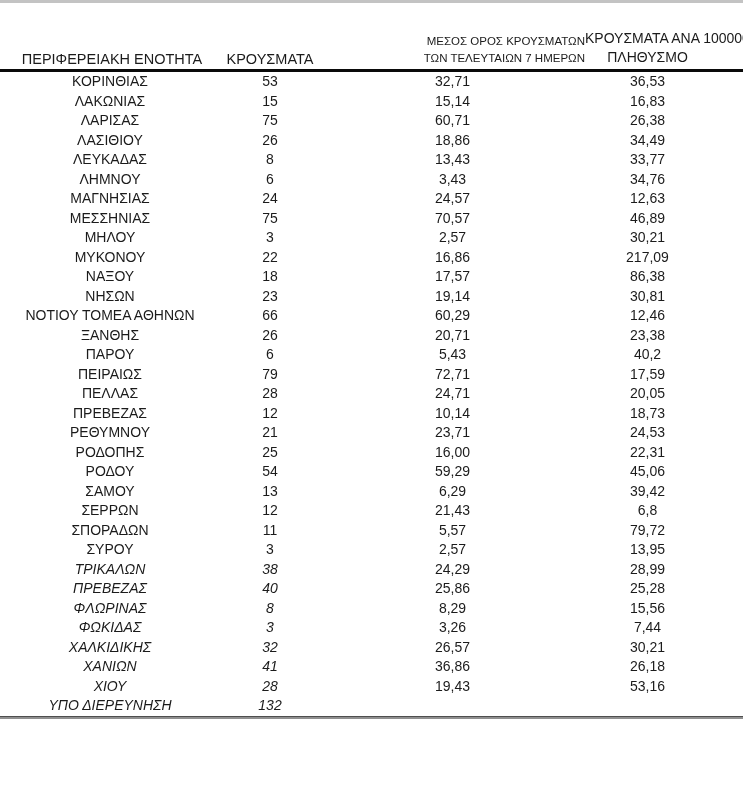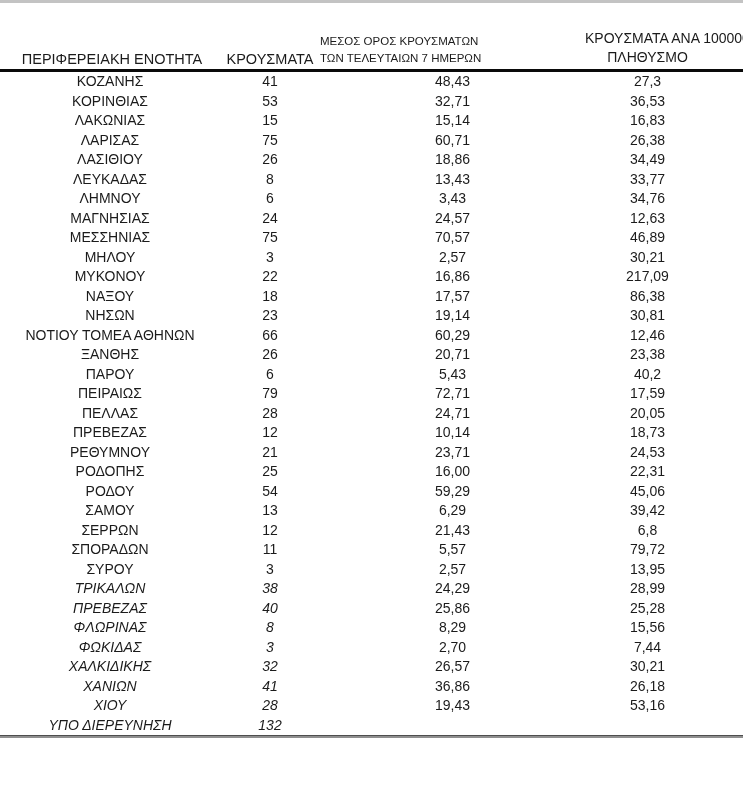--- a/index.html
+++ b/index.html
@@ -44,21 +44,21 @@
     padding-left: 4px;
     font-size: 14.5px;
     white-space: nowrap;
   }
   th.h2 {
     text-align: center;
     font-size: 14.5px;
     margin-top: 48px;
   }
   th.h3 {
-    text-align: left;
+    text-align: right;
     font-size: 11.5px;
     line-height: 1.5;
     white-space: nowrap;
   }
   th.h4 {
     text-align: center;
     font-size: 14px;
     line-height: 1.35;
     white-space: nowrap;
     overflow: visible;
@@ -107,27 +107,20 @@
         </th>
         <th class="h4">
           <span>ΚΡΟΥΣΜΑΤΑ ΑΝΑ 100000</span><br>
           <span>ΠΛΗΘΥΣΜΟ</span>
         </th>
         <th class="h5"></th>
       </tr>
     </thead>
     <tbody id="rows-body">
         <tr>
-          <td class="region-cell">ΚΟΖΑΝΗΣ</td>
-          <td class="cases-cell">41</td>
-          <td class="avg7-cell">48,43</td>
-          <td class="per100k-cell">27,3</td>
-          <td class="spacer-cell"></td>
-        </tr>
-        <tr>
           <td class="region-cell">ΚΟΡΙΝΘΙΑΣ</td>
           <td class="cases-cell">53</td>
           <td class="avg7-cell">32,71</td>
           <td class="per100k-cell">36,53</td>
           <td class="spacer-cell"></td>
         </tr>
         <tr>
           <td class="region-cell">ΛΑΚΩΝΙΑΣ</td>
           <td class="cases-cell">15</td>
           <td class="avg7-cell">15,14</td>
@@ -312,21 +305,21 @@
         <tr class="italic">
           <td class="region-cell">ΦΛΩΡΙΝΑΣ</td>
           <td class="cases-cell">8</td>
           <td class="avg7-cell">8,29</td>
           <td class="per100k-cell">15,56</td>
           <td class="spacer-cell"></td>
         </tr>
         <tr class="italic">
           <td class="region-cell">ΦΩΚΙΔΑΣ</td>
           <td class="cases-cell">3</td>
-          <td class="avg7-cell">2,70</td>
+          <td class="avg7-cell">3,26</td>
           <td class="per100k-cell">7,44</td>
           <td class="spacer-cell"></td>
         </tr>
         <tr class="italic">
           <td class="region-cell">ΧΑΛΚΙΔΙΚΗΣ</td>
           <td class="cases-cell">32</td>
           <td class="avg7-cell">26,57</td>
           <td class="per100k-cell">30,21</td>
           <td class="spacer-cell"></td>
         </tr>

